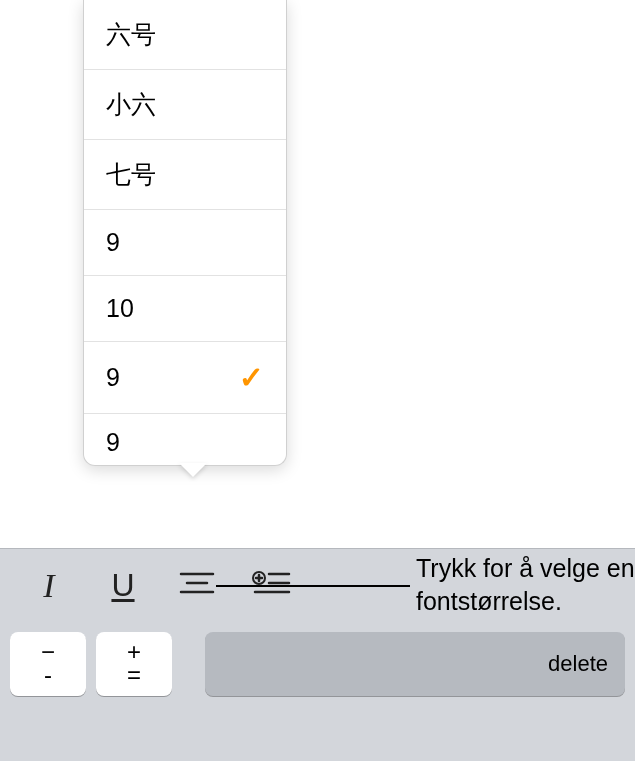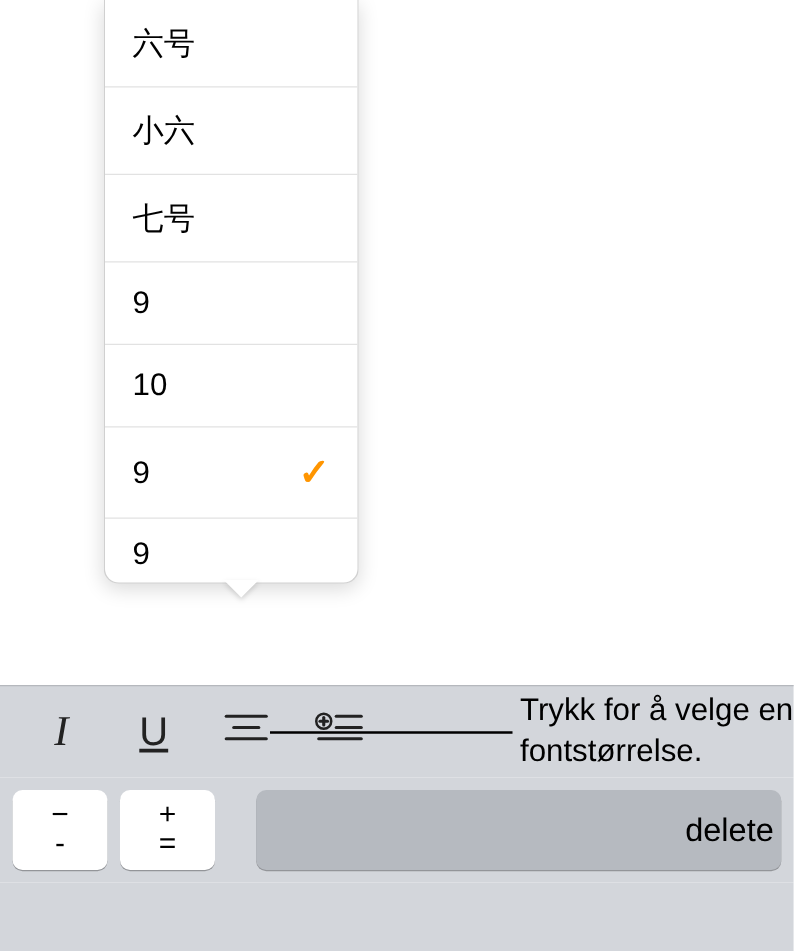--- a/index.html
+++ b/index.html
@@ -113,24 +113,24 @@
       line-height: 1;
     }
     .key-small .stack {
       font-size: 24px;
       line-height: 0.95;
       text-align: center;
     }
     .key-delete {
       flex: 1;
       background: #b6bac0;
-      font-size: 26px;
+      font-size: 22px;
       font-weight: 300;
       color: #000;
-      padding-right: 6px;
+      padding-right: 17px;
       justify-content: flex-end;
       margin-left: 23px;
     }
     .callout-line {
       position: absolute;
       top: 585px;
       left: 216px;
       width: 194px;
       height: 2px;
       background: #000;

